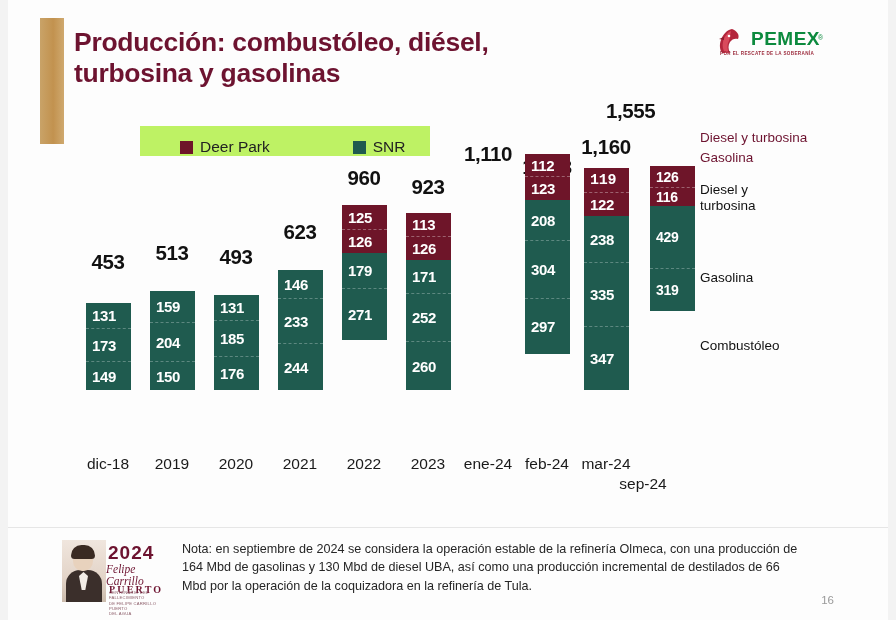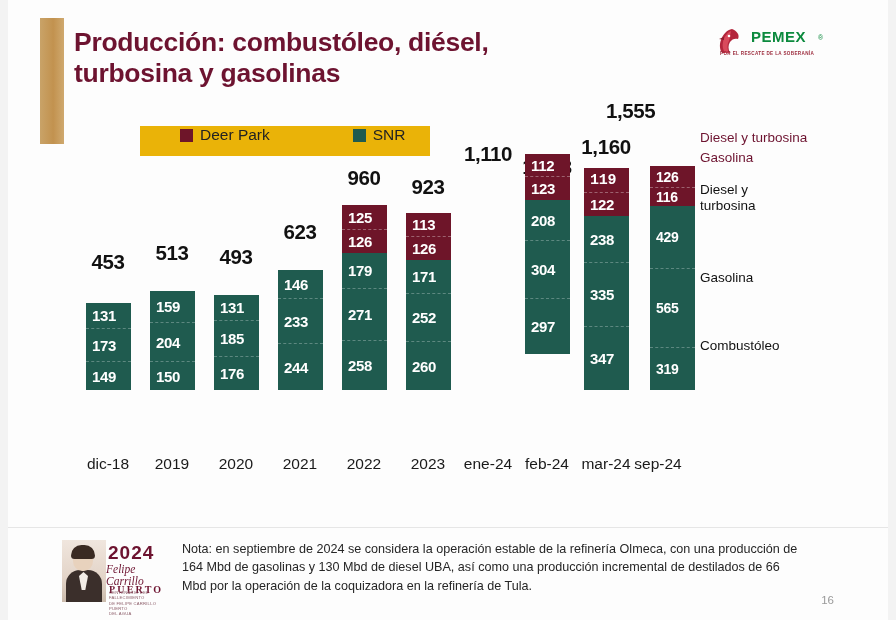--- a/index.html
+++ b/index.html
@@ -39,35 +39,35 @@
     font-size: 20px;
     font-weight: normal;
     letter-spacing: -0.2px;
   }
 
   
   .logo { position: absolute; left: 718px; top: 26px; width: 110px; height: 40px; }
   .logo-mark { position:absolute; left:0; top:2px; width:30px; height:26px; }
   .logo-text {
     position:absolute; left:33px; top:2px;
-    color:#0c8a3e; font-size:15px; font-weight:bold; letter-spacing:0.5px;
+    color:#0c8a3e; font-size:19px; font-weight:bold; letter-spacing:0.5px;
   }
   .logo-reg { position:absolute; left:100px; top:8px; color:#0c8a3e; font-size:7px; }
   .logo-tag {
     position:absolute; left:2px; top:25px;
     color:#9c2b3c; font-size:4.6px; font-weight:bold; letter-spacing:0.35px;
     white-space: nowrap;
   }
 
   
   .legend {
     position: absolute; left: 140px; top: 126px;
     width: 290px; height: 30px;
-    background: #eab308;
-    display: flex; align-items: flex-start;
+    background: #bef264;
+    display: flex; align-items: flex-end;
   }
   .legend-item { display:flex; align-items:center; gap:7px; }
   .legend-item.deer { margin-left: 40px; }
   .legend-item.snr  { margin-left: 68px; padding-left: 15px; }
   .swatch { width: 13px; height: 13px; display:inline-block; }
   .legend-label { font-size: 15.5px; color: #222; }
 
   
   #plot { position: absolute; left: 0; top: 90px; width: 896px; height: 300px; }
   .bar {
@@ -277,23 +277,20 @@
         </div>
       <div class="seg red seg-sep-red" style="height:24px;">
           <span class="seg-val">126</span>
         </div>
       <div class="seg green" style="height:35px;">
           <span class="seg-val">179</span>
         </div>
       <div class="seg green seg-sep-green" style="height:52px;">
           <span class="seg-val">271</span>
         </div>
-      <div class="seg green seg-sep-green" style="height:50px;">
-          <span class="seg-val">258</span>
-        </div>
     </div>
     <div class="cat-label" style="left:318px; width:92px;">2022</div>
 
     <div class="total" style="left:382px; top:85px; width:92px;">923</div>
     <div class="bar" style="left:406px; width:45px; height:177px;">
       <div class="seg red" style="height:23px;">
           <span class="seg-val">113</span>
         </div>
       <div class="seg red seg-sep-red" style="height:24px;">
           <span class="seg-val">126</span>
@@ -357,28 +354,25 @@
     <div class="bar" style="left:650px; width:45px; height:224px;">
       <div class="seg red" style="height:21px;">
           <span class="seg-val narrow">126</span>
         </div>
       <div class="seg red seg-sep-red" style="height:19px;">
           <span class="seg-val narrow">116</span>
         </div>
       <div class="seg green" style="height:62px;">
           <span class="seg-val narrow">429</span>
         </div>
-      <div class="seg green seg-sep-green" style="height:79px;">
-          <span class="seg-val narrow">565</span>
-        </div>
       <div class="seg green seg-sep-green" style="height:43px;">
           <span class="seg-val narrow">319</span>
         </div>
     </div>
-    <div class="cat-label" style="left:612px; width:92px;">sep-24</div>
+    <div class="cat-label" style="left:597px; width:92px;margin-top:20px;">sep-24</div>
 
     <div class="anno red-txt" style="left: 700px; top: 40px; white-space: pre-line;">Diesel y turbosina</div>
     <div class="anno red-txt" style="left: 700px; top: 60px; white-space: pre-line;">Gasolina</div>
     <div class="anno dark" style="left: 700px; top: 92px; white-space: pre-line;">Diesel y
 turbosina</div>
     <div class="anno dark" style="left: 700px; top: 180px; white-space: pre-line;">Gasolina</div>
     <div class="anno dark" style="left: 700px; top: 248px; white-space: pre-line;">Combustóleo</div>
   </div>
 
   <div class="footer-rule"></div>

